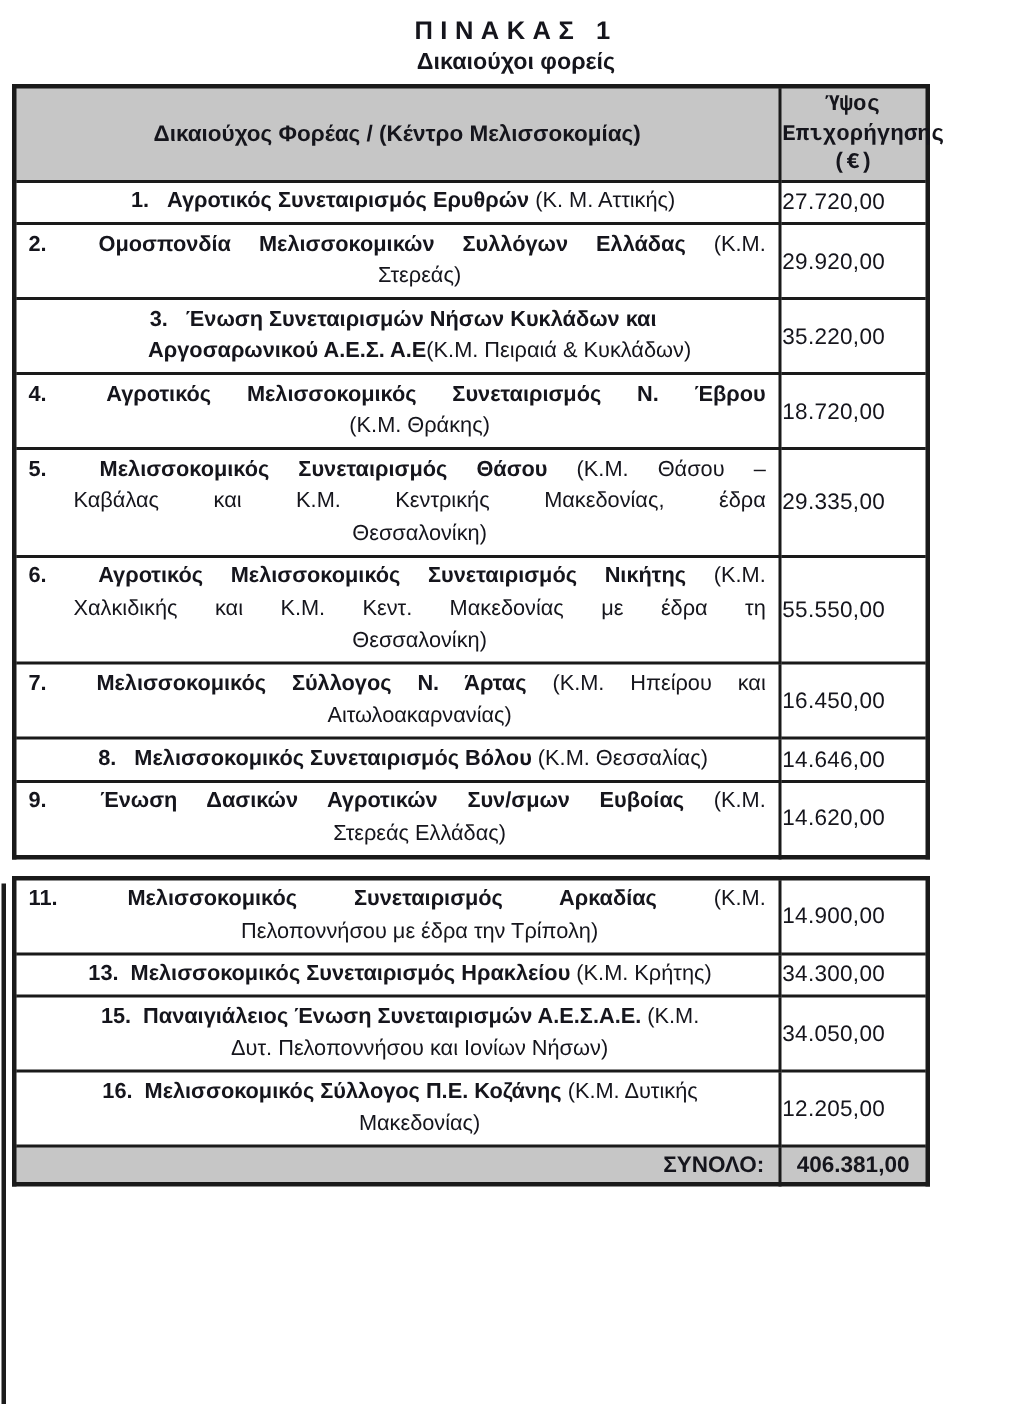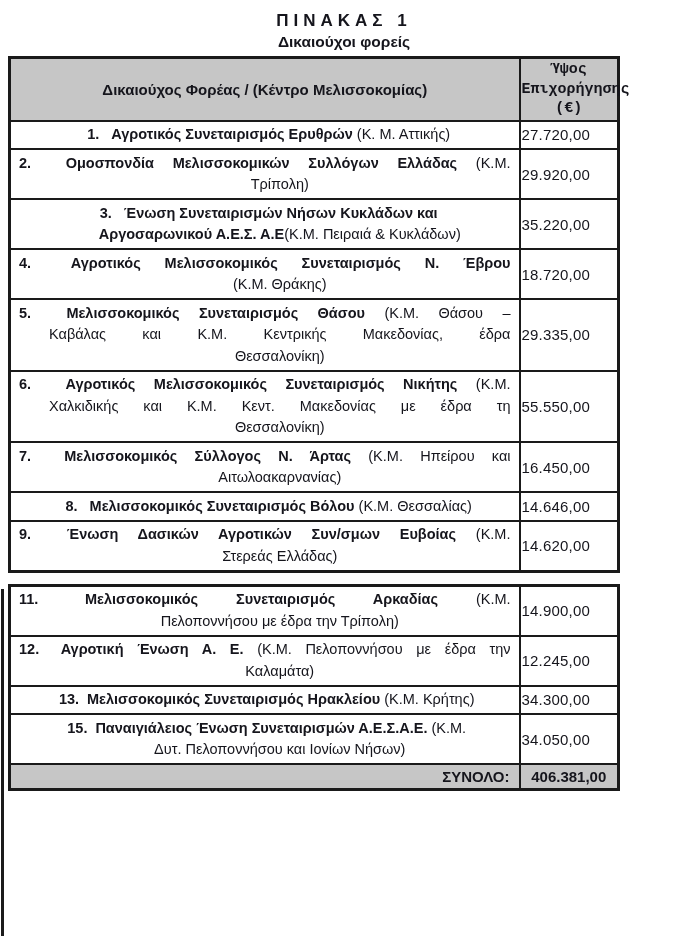--- a/index.html
+++ b/index.html
@@ -72,21 +72,21 @@
   <tbody id="tbody-1">
       <tr>
         <td class="org-cell">
           <div class="line"><span class="row-num">1.</span> <span class="seg bold">Αγροτικός Συνεταιρισμός Ερυθρών</span><span class="seg"> (Κ. Μ. Αττικής)</span></div>
         </td>
         <td class="amount-cell">27.720,00</td>
       </tr>
       <tr>
         <td class="org-cell">
           <div class="line stretch"><span class="row-num">2.</span> <span class="seg bold">Ομοσπονδία Μελισσοκομικών Συλλόγων Ελλάδας</span><span class="seg"> (Κ.Μ.</span></div>
-          <div class="line cont"><span class="seg">Τρίπολη)</span></div>
+          <div class="line cont"><span class="seg">Στερεάς)</span></div>
         </td>
         <td class="amount-cell">29.920,00</td>
       </tr>
       <tr>
         <td class="org-cell">
           <div class="line"><span class="row-num">3.</span> <span class="seg bold">Ένωση Συνεταιρισμών Νήσων Κυκλάδων και</span></div>
           <div class="line cont"><span class="seg bold">Αργοσαρωνικού Α.Ε.Σ. Α.Ε</span><span class="seg">(Κ.Μ. Πειραιά &amp; Κυκλάδων)</span></div>
         </td>
         <td class="amount-cell">35.220,00</td>
       </tr>
@@ -144,37 +144,37 @@
   <tbody id="tbody-2">
       <tr>
         <td class="org-cell">
           <div class="line stretch"><span class="row-num">11.</span> <span class="seg bold">Μελισσοκομικός Συνεταιρισμός Αρκαδίας</span><span class="seg"> (Κ.Μ.</span></div>
           <div class="line cont"><span class="seg">Πελοποννήσου με έδρα την Τρίπολη)</span></div>
         </td>
         <td class="amount-cell">14.900,00</td>
       </tr>
       <tr>
         <td class="org-cell">
-          <div class="line stretch"><span class="row-num">12.</span> <span class="seg bold">Αγροτική Ένωση Α. Ε.</span><span class="seg"> (Κ.Μ. Πελοποννήσου με έδρα την</span></div>
-          <div class="line cont"><span class="seg">Καλαμάτα)</span></div>
-        </td>
-        <td class="amount-cell">12.245,00</td>
-      </tr>
-      <tr>
-        <td class="org-cell">
           <div class="line"><span class="row-num">13.</span> <span class="seg bold">Μελισσοκομικός Συνεταιρισμός Ηρακλείου</span><span class="seg"> (Κ.Μ. Κρήτης)</span></div>
         </td>
         <td class="amount-cell">34.300,00</td>
       </tr>
       <tr>
         <td class="org-cell">
           <div class="line"><span class="row-num">15.</span> <span class="seg bold">Παναιγιάλειος Ένωση Συνεταιρισμών Α.Ε.Σ.Α.Ε.</span><span class="seg"> (Κ.Μ.</span></div>
           <div class="line cont"><span class="seg">Δυτ. Πελοποννήσου και Ιονίων Νήσων)</span></div>
         </td>
         <td class="amount-cell">34.050,00</td>
+      </tr>
+      <tr>
+        <td class="org-cell">
+          <div class="line"><span class="row-num">16.</span> <span class="seg bold">Μελισσοκομικός Σύλλογος Π.Ε. Κοζάνης</span><span class="seg"> (Κ.Μ. Δυτικής</span></div>
+          <div class="line cont"><span class="seg">Μακεδονίας)</span></div>
+        </td>
+        <td class="amount-cell">12.205,00</td>
       </tr>
     </tbody>
   <tfoot>
     <tr class="total-row">
       <td class="total-label">ΣΥΝΟΛΟ:</td>
       <td class="total-amount">406.381,00</td>
     </tr>
   </tfoot>
 </table>
 

